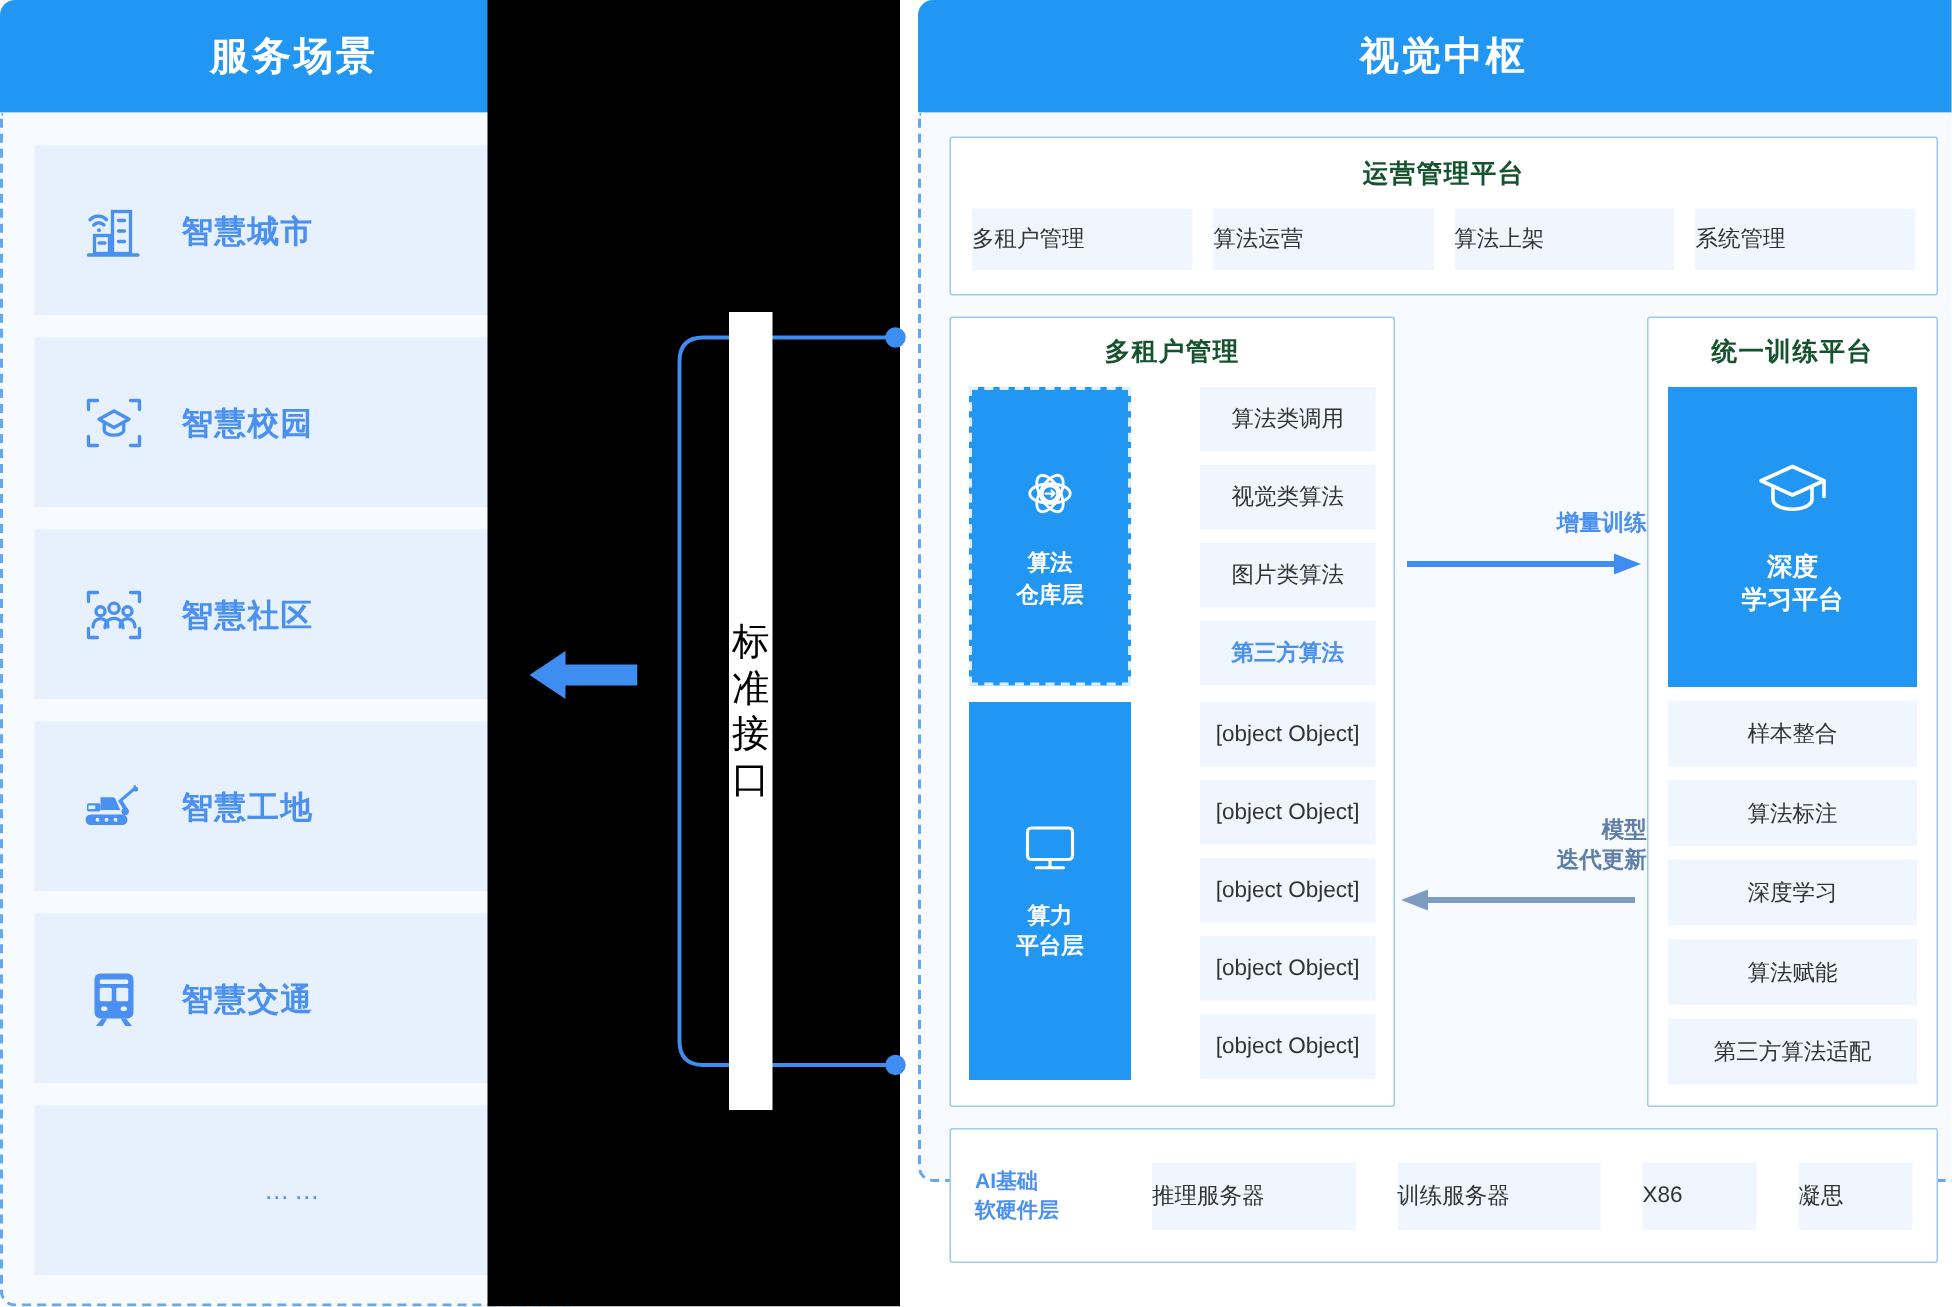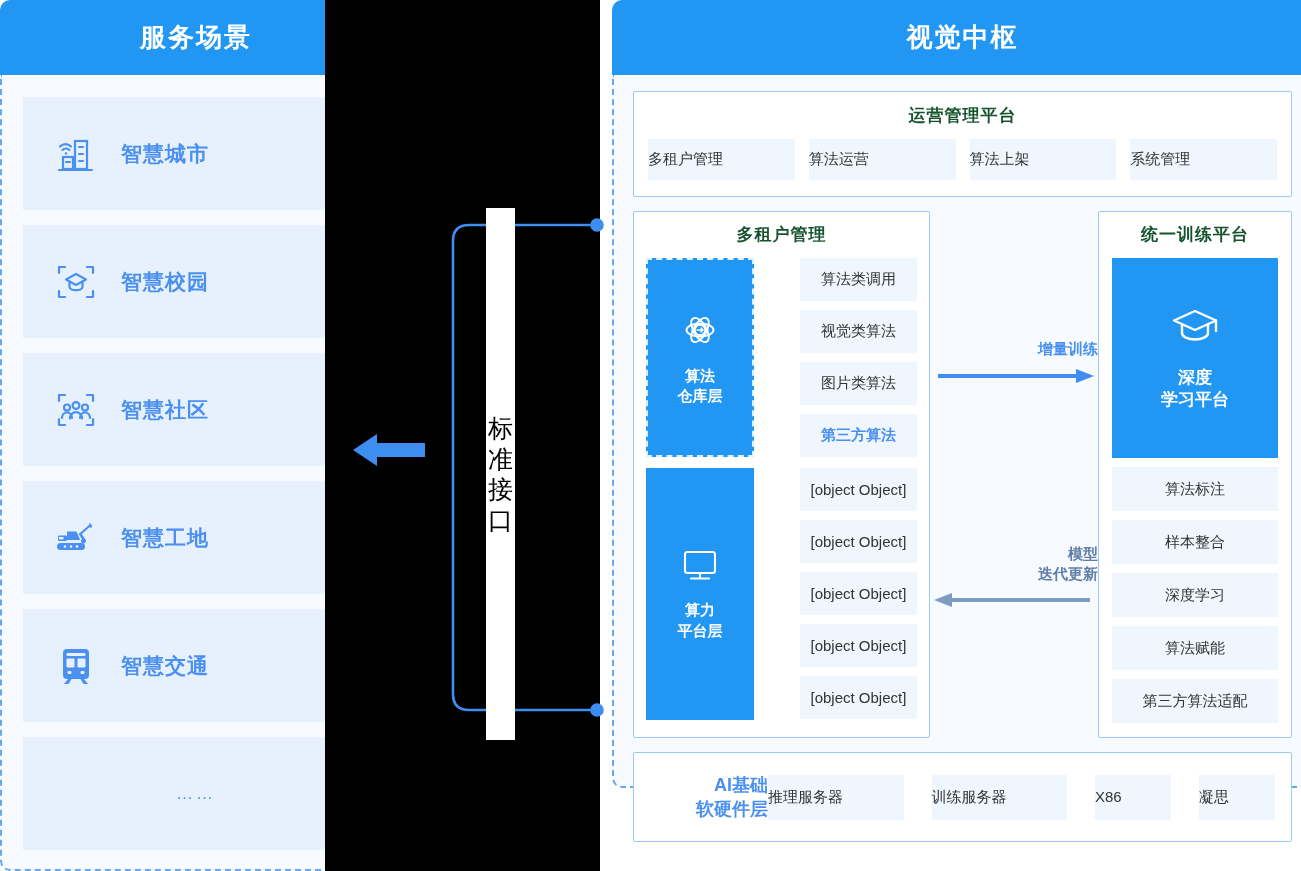--- a/index.html
+++ b/index.html
@@ -185,22 +185,22 @@
 
   
   #ai-box {
     margin-top: 14px;
     height: 90px;
     display: flex; align-items: center;
     padding: 0 16px;
   }
   #ai-title {
     color: #4a90f0;
-    font-size: 18px; font-weight: bold;
-    line-height: 1.35; text-align: right;
+    font-size: 14px; font-weight: bold;
+    line-height: 1.35; text-align: left;
     width: 118px; flex: 0 0 118px;
   }
   #ai-title span { display: block; }
   #ai-chips { display: flex; gap: 28px; flex: 1; }
   #ai-chips .chip { padding: 13px 0; }
   #ai-chips .chip.narrow { flex: 0 0 76px; }
 </style>
 </head>
 <body>
 
@@ -410,22 +410,22 @@
               <path d="M13 20.5v8.5c0 3.6 5.8 6.5 13 6.5s13-2.9 13-6.5v-8.5"></path>
               <line x1="47" y1="16.5" x2="47" y2="27"></line>
             </svg>
           </span>
           <span class="dt-label">
             <span>深度</span>
             <span>学习平台</span>
           </span>
         </div>
         <div id="train-items">
+          <div class="item">样本整合</div>
           <div class="item">算法标注</div>
-          <div class="item">样本整合</div>
           <div class="item">深度学习</div>
           <div class="item">算法赋能</div>
           <div class="item">第三方算法适配</div>
         </div>
       </div>
     </div>
 
     <div class="sub-box" id="ai-box">
       <div id="ai-title">
         <span>AI基础</span>

